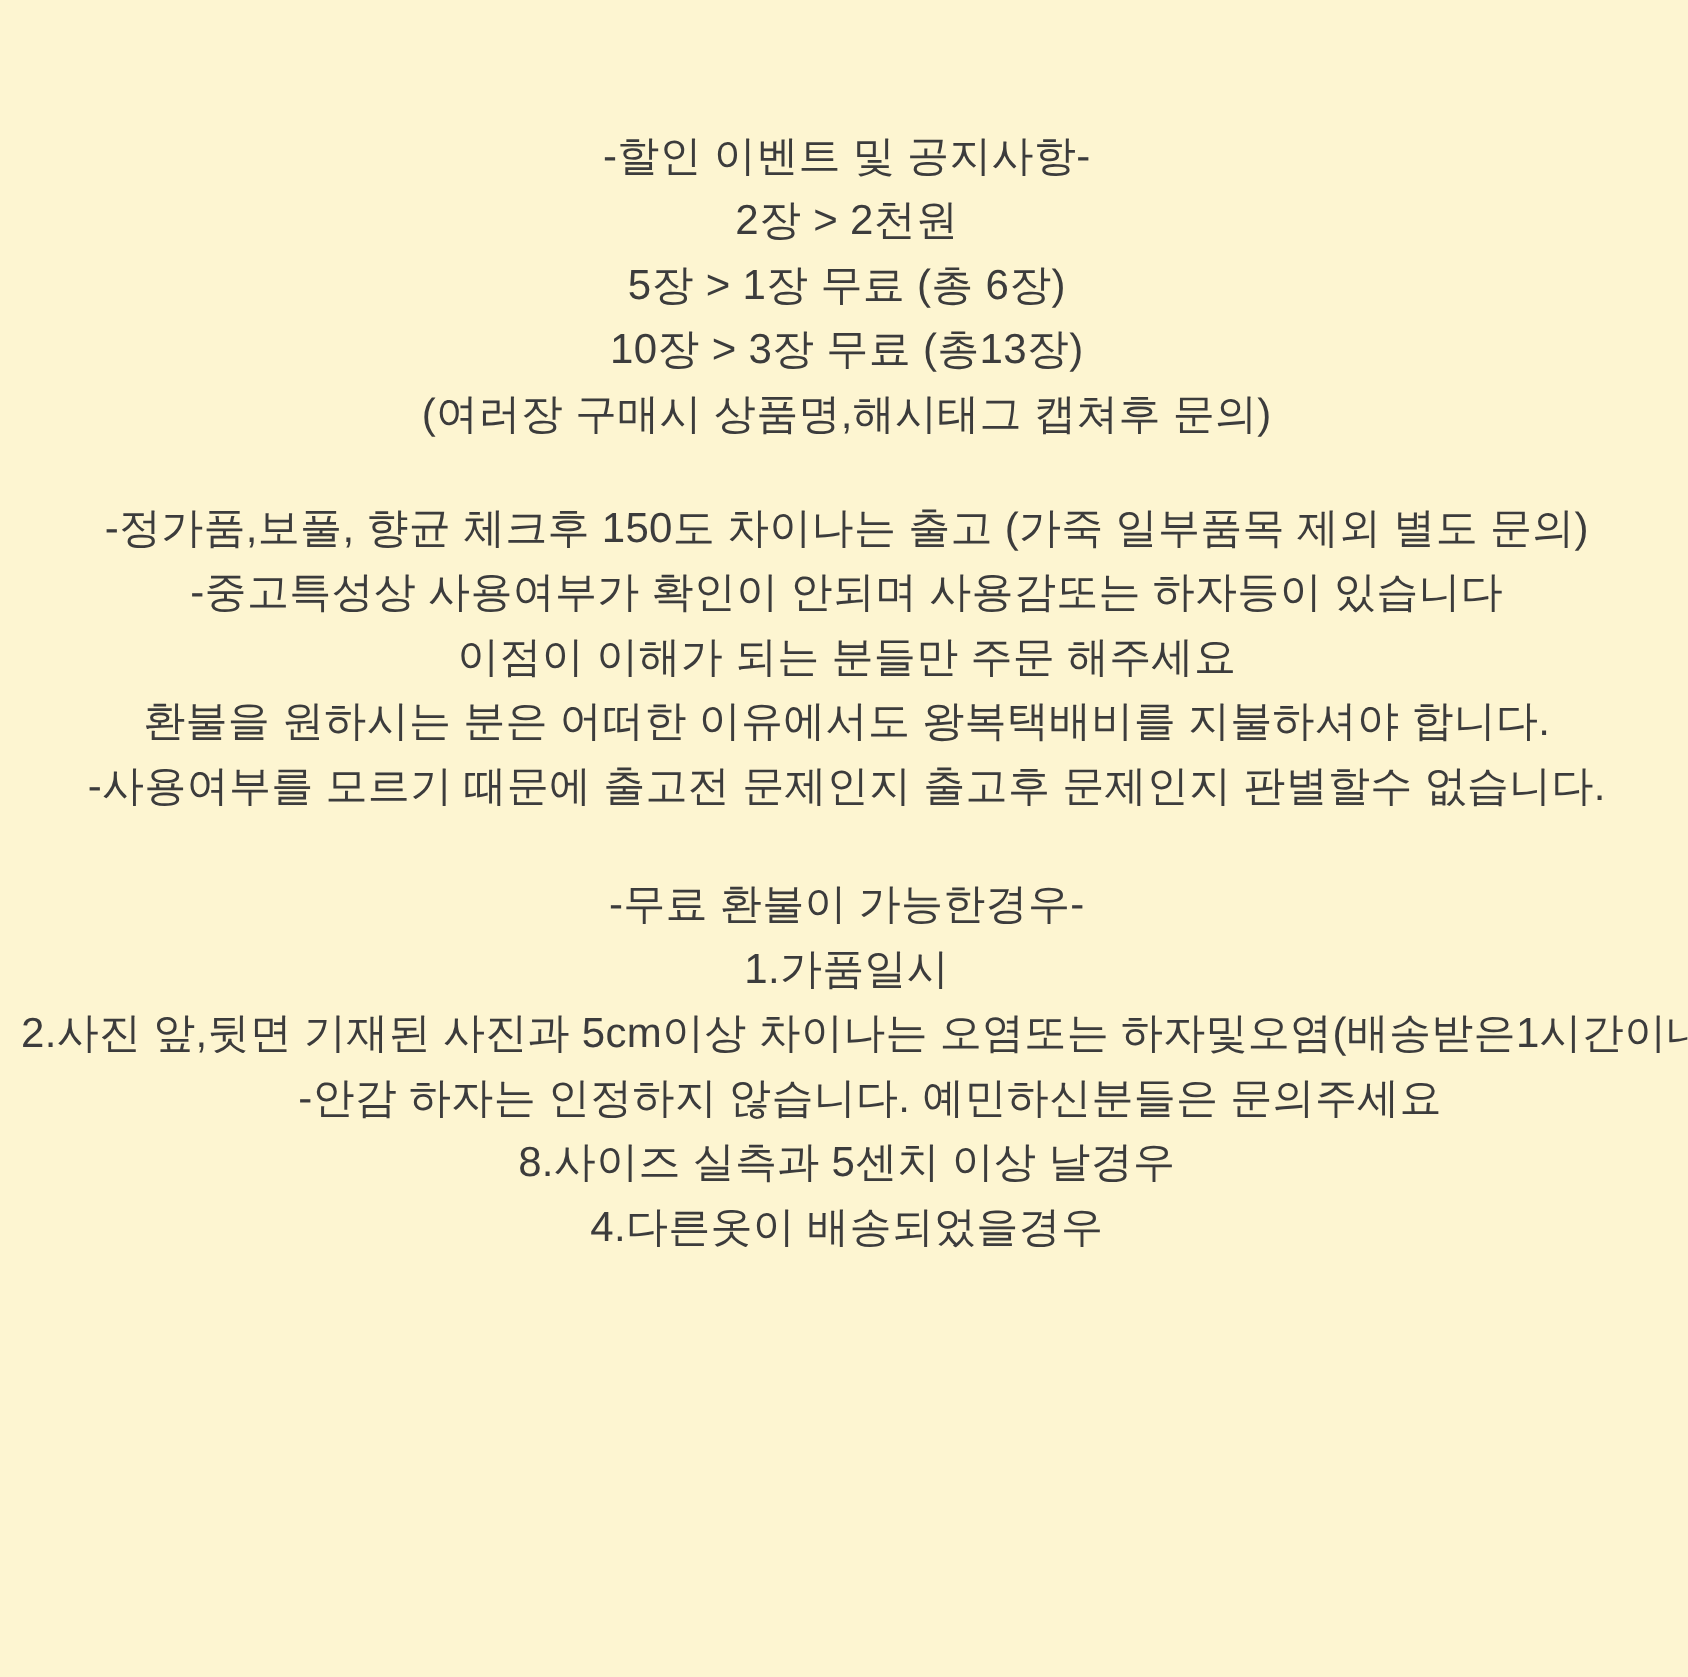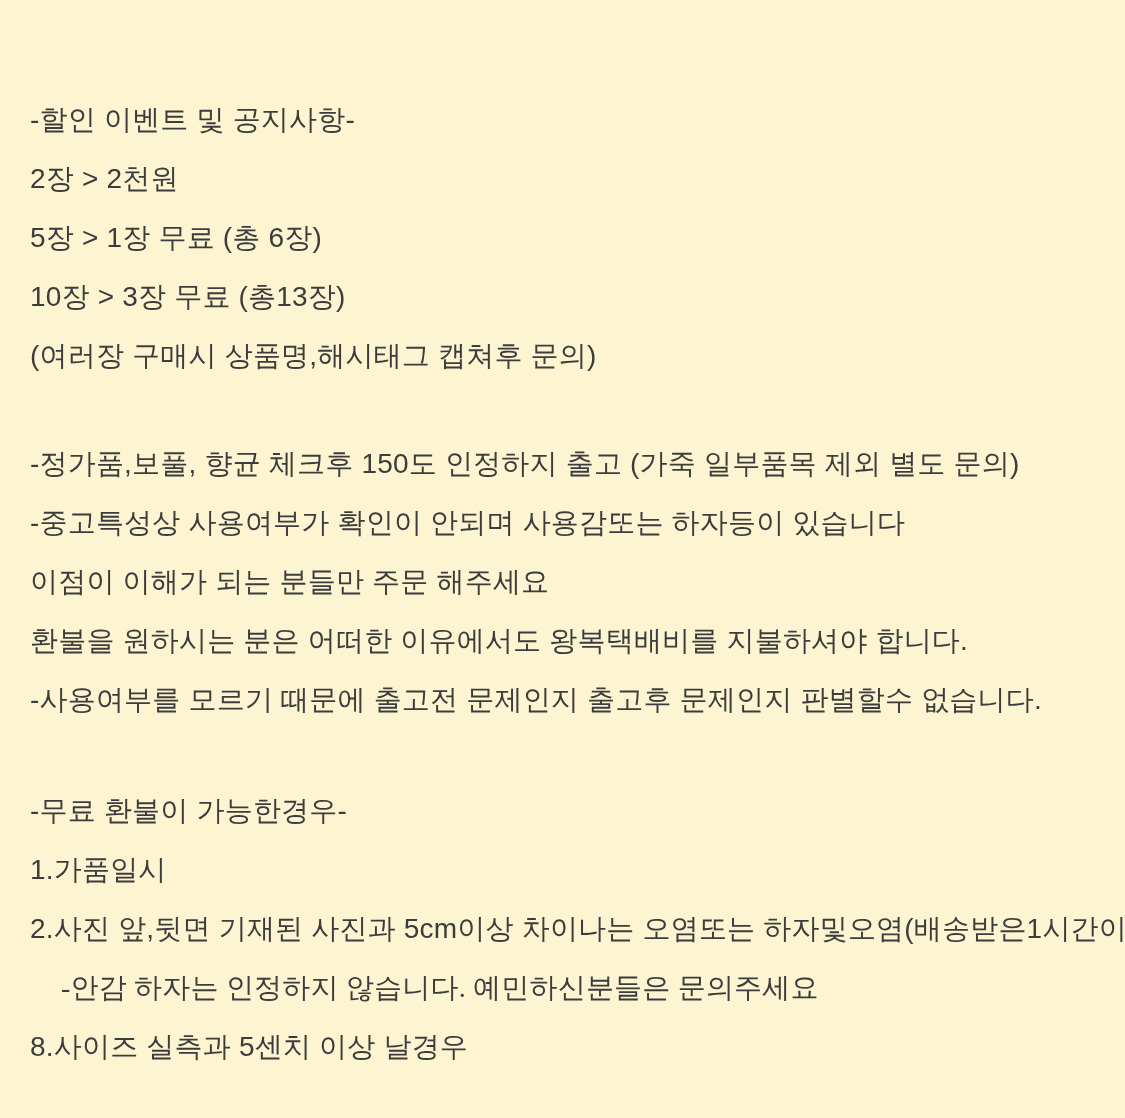--- a/index.html
+++ b/index.html
@@ -15,59 +15,60 @@
     color: var(--fg);
     font-family: "Liberation Sans", "DejaVu Sans", sans-serif;
     overflow: hidden;
   }
   .page {
     width: 1125px;
     height: 1118px;
     padding: 82px 10px 0 14px;
   }
   .line {
-    margin: 16px;
+    margin: 0;
     font-size: 28px;
     line-height: 43px;
     letter-spacing: 0.2px;
     white-space: nowrap;
+    text-align: center;
   }
   .line.indented {
     padding-left: 31px;
-    font-family: Liberation Serif, serif;
   }
   .gap-1 { height: 33px; }
   .gap-2 { height: 36px; }
 </style>
 </head>
 <body>
 
 <div class="page">
 
   <section>
     <p class="line">-할인 이벤트 및 공지사항-</p>
     <p class="line">2장 &gt; 2천원</p>
     <p class="line">5장 &gt; 1장 무료 (총 6장)</p>
     <p class="line">10장 &gt; 3장 무료 (총13장)</p>
     <p class="line">(여러장 구매시 상품명,해시태그 캡쳐후 문의)</p>
   </section>
 
   <div class="gap-1"></div>
 
   <section>
-    <p class="line">-정가품,보풀, 향균 체크후 150도 인정하지 출고 (가죽 일부품목 제외 별도 문의)</p>
+    <p class="line">-정가품,보풀, 향균 체크후 150도 차이나는 출고 (가죽 일부품목 제외 별도 문의)</p>
     <p class="line">-중고특성상 사용여부가 확인이 안되며 사용감또는 하자등이 있습니다</p>
     <p class="line">이점이 이해가 되는 분들만 주문 해주세요</p>
     <p class="line">환불을 원하시는 분은 어떠한 이유에서도 왕복택배비를 지불하셔야 합니다.</p>
     <p class="line">-사용여부를 모르기 때문에 출고전 문제인지 출고후 문제인지 판별할수 없습니다.</p>
   </section>
 
   <div class="gap-2"></div>
 
   <section>
     <p class="line">-무료 환불이 가능한경우-</p>
     <p class="line">1.가품일시</p>
     <p class="line">2.사진 앞,뒷면 기재된 사진과 5cm이상 차이나는 오염또는 하자및오염(배송받은1시간이내 문의)</p>
     <p class="line indented">-안감 하자는 인정하지 않습니다. 예민하신분들은 문의주세요</p>
     <p class="line">8.사이즈 실측과 5센치 이상 날경우</p>
+    <p class="line">4.다른옷이 배송되었을경우</p>
   </section>
 
 </div>
 
 </body></html>

